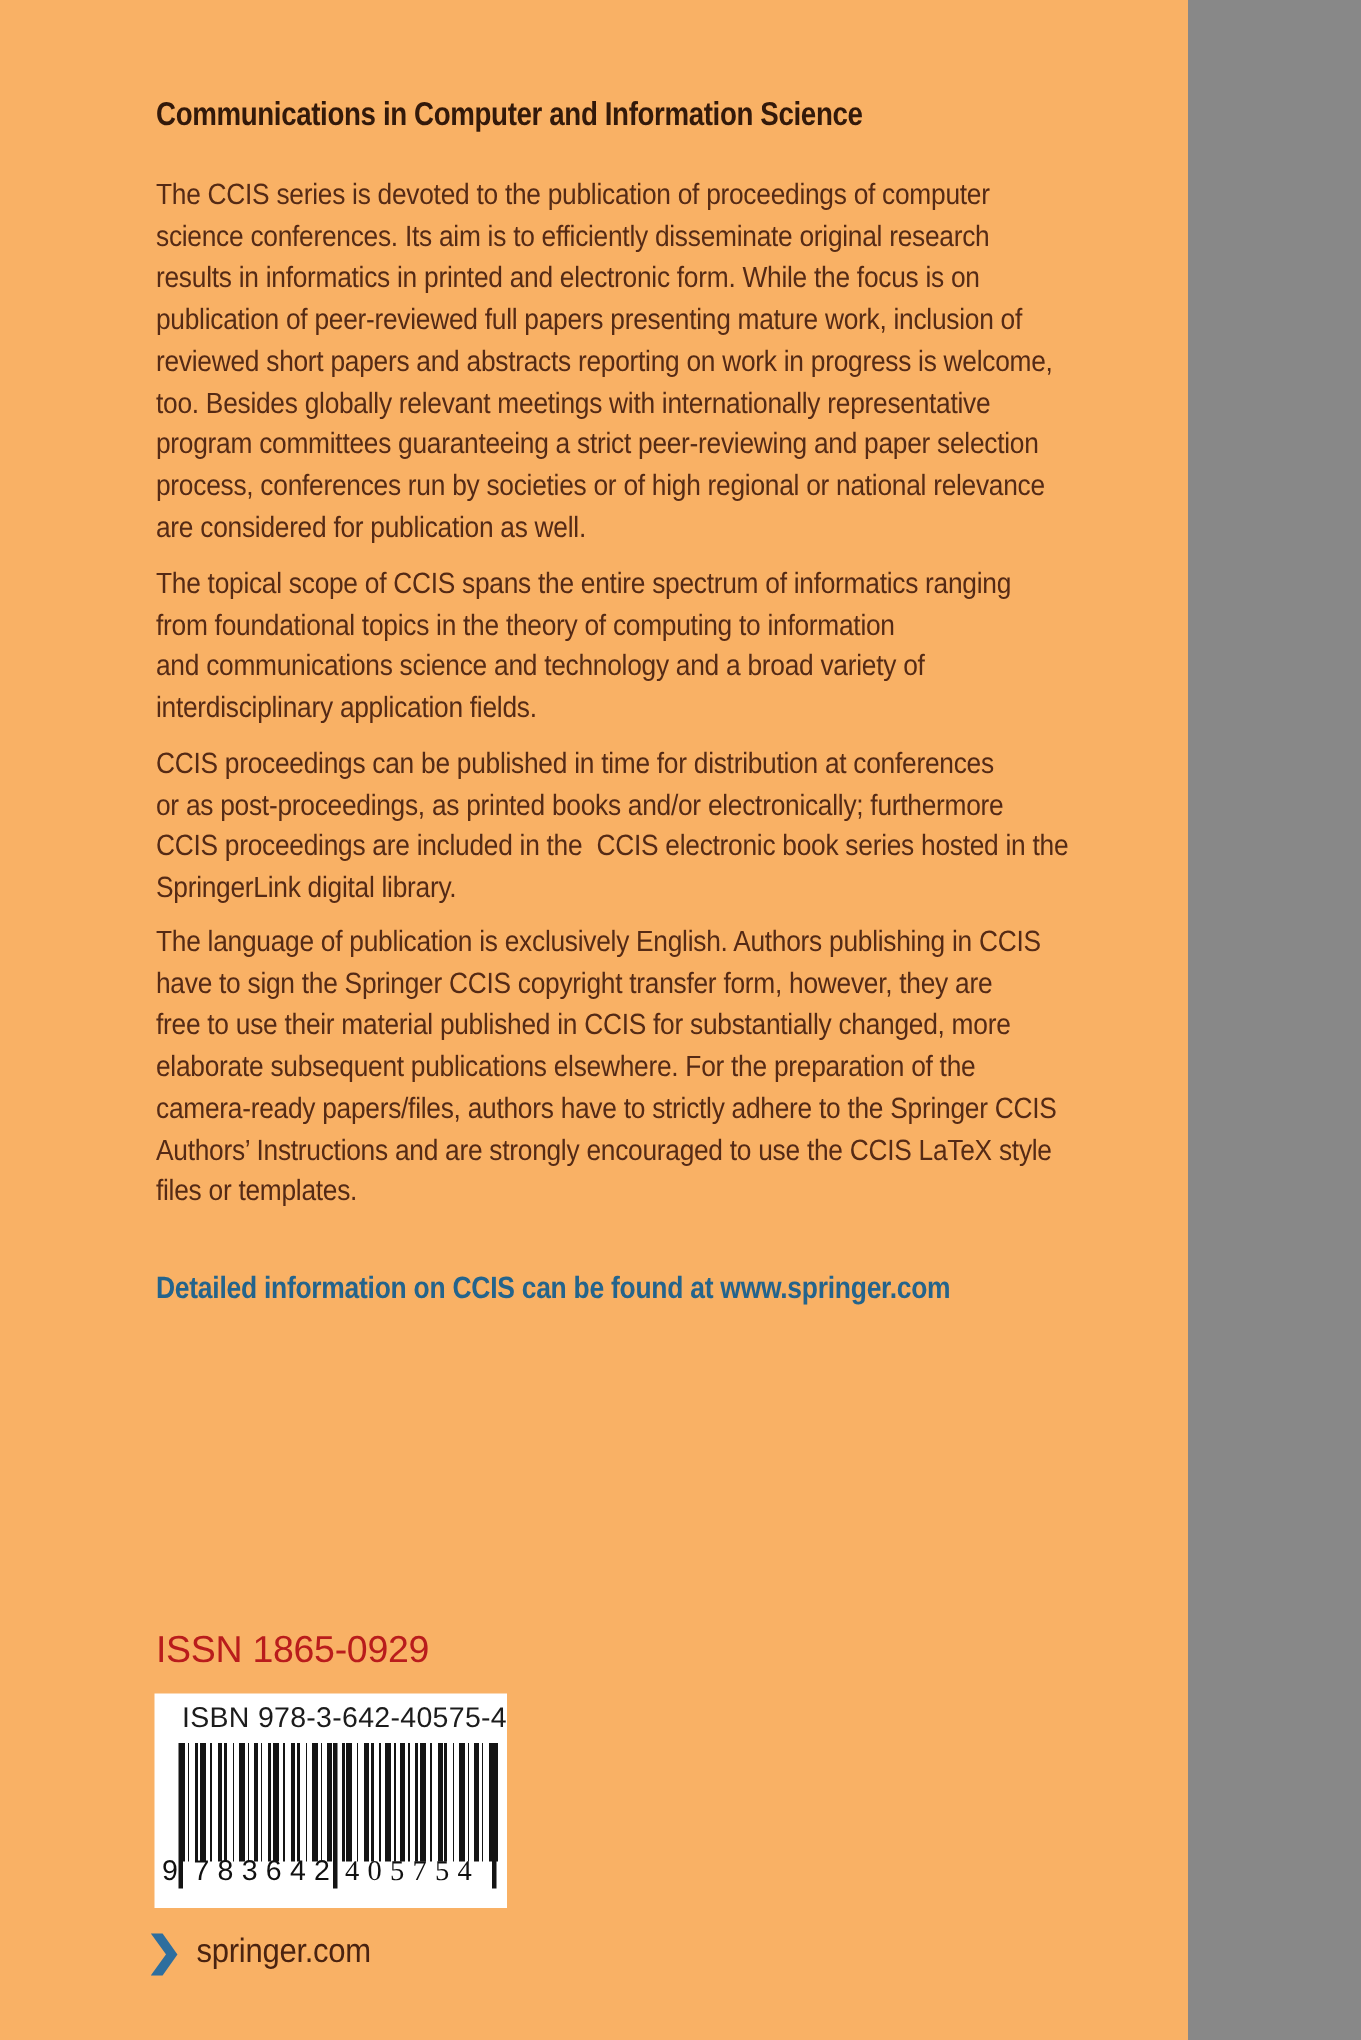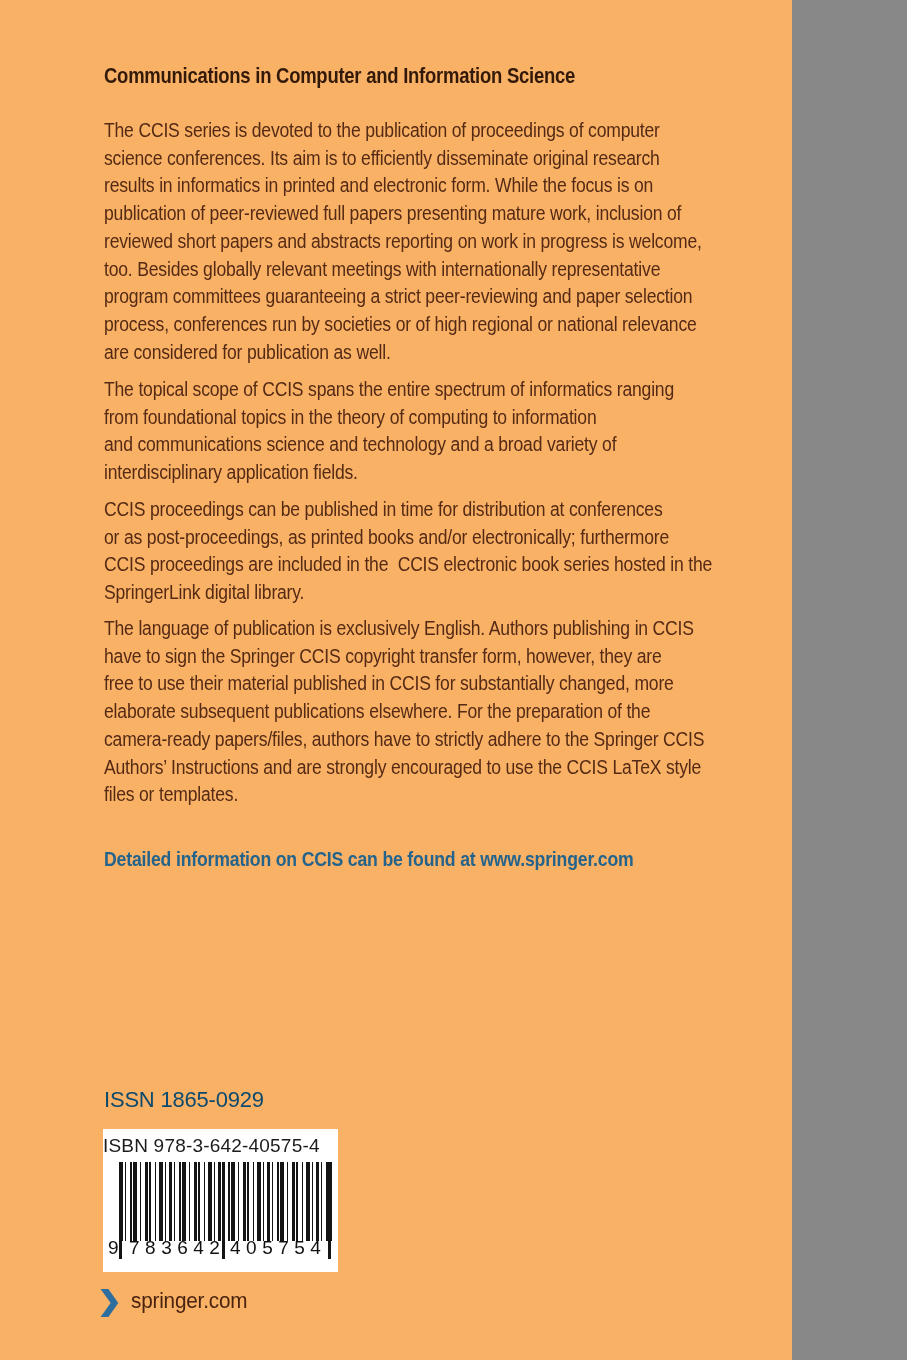--- a/index.html
+++ b/index.html
@@ -39,32 +39,32 @@
   .p1{top:117px;} .p2{top:376px;} .p3{top:496px;} .p4{top:615px;}
   .link-line{
     position:absolute;left:104px;top:846px;margin:0;
     font-size:20.5px;font-weight:bold;line-height:25px;
     color:var(--accent-blue,#24648c);
     letter-spacing:-0.2px;white-space:nowrap;
     transform:scaleX(0.86);transform-origin:0 0;
   }
   .issn{
     position:absolute;left:104px;top:1088px;
-    font-size:22px;line-height:24px;
-    color:#0c4a6e;letter-spacing:-0.2px;white-space:nowrap;
+    font-size:25px;line-height:24px;
+    color:#b91c1c;letter-spacing:-0.2px;white-space:nowrap;
   }
   
   .barcode-box{
     position:absolute;left:103px;top:1129px;
     width:235px;height:143px;
     background:var(--barcode-bg,#ffffff);
   }
   .isbn{
     position:absolute;left:0;top:6px;width:100%;
-    text-align:left;font-size:19px;letter-spacing:0.2px;
+    text-align:right;font-size:19px;letter-spacing:0.2px;
     color:#1c1c1c;
   }
   .bars-wrap{position:absolute;left:17px;top:33px;width:212px;height:79px;}
   .bars{
     position:absolute;left:0;top:0;width:212px;height:79px;
     background:repeating-linear-gradient(90deg,
       var(--barcode-ink,#141414) 0 3px,#fff 3px 5px,
       var(--barcode-ink,#141414) 5px 6px,#fff 6px 10px,
       var(--barcode-ink,#141414) 10px 12px,#fff 12px 13px,
       var(--barcode-ink,#141414) 13px 17px,#fff 17px 20px,
@@ -77,21 +77,21 @@
   }
   .guard{position:absolute;top:0;width:3px;height:97px;background:var(--barcode-ink,#141414);}
   .g-left{left:-1px;} .g-mid{left:102px;} .g-right{left:208px;}
   .digits{
     position:absolute;left:0;top:108px;width:100%;height:26px;
     font-size:19px;color:#111;
   }
   .digits span{position:absolute;top:0;}
   .d-lead{left:5px;}
   .d-g1{left:26px;letter-spacing:5.5px;text-align:right;}
-  .d-g2{left:127px;letter-spacing:5.5px;}
+  .d-g2{left:127px;letter-spacing:5.5px;font-family:Liberation Serif, serif;}
   
   .logo{position:absolute;left:368px;top:1167px;width:135px;height:106px;}
   .logo-black{position:absolute;left:0;top:11px;width:97px;height:95px;background:#181512;}
   .logo-dot{position:absolute;left:69px;top:3px;width:32px;height:32px;background:var(--logo-blue,#1264a8);}
   .logo-stem{position:absolute;left:83px;top:37px;width:13px;height:69px;background:var(--logo-blue,#1264a8);}
   .logo-cc,.logo-s{
     position:absolute;bottom:-16px;
     font-family:"DejaVu Sans", sans-serif;
     font-size:64px;font-weight:bold;line-height:1;
     letter-spacing:-4px;

